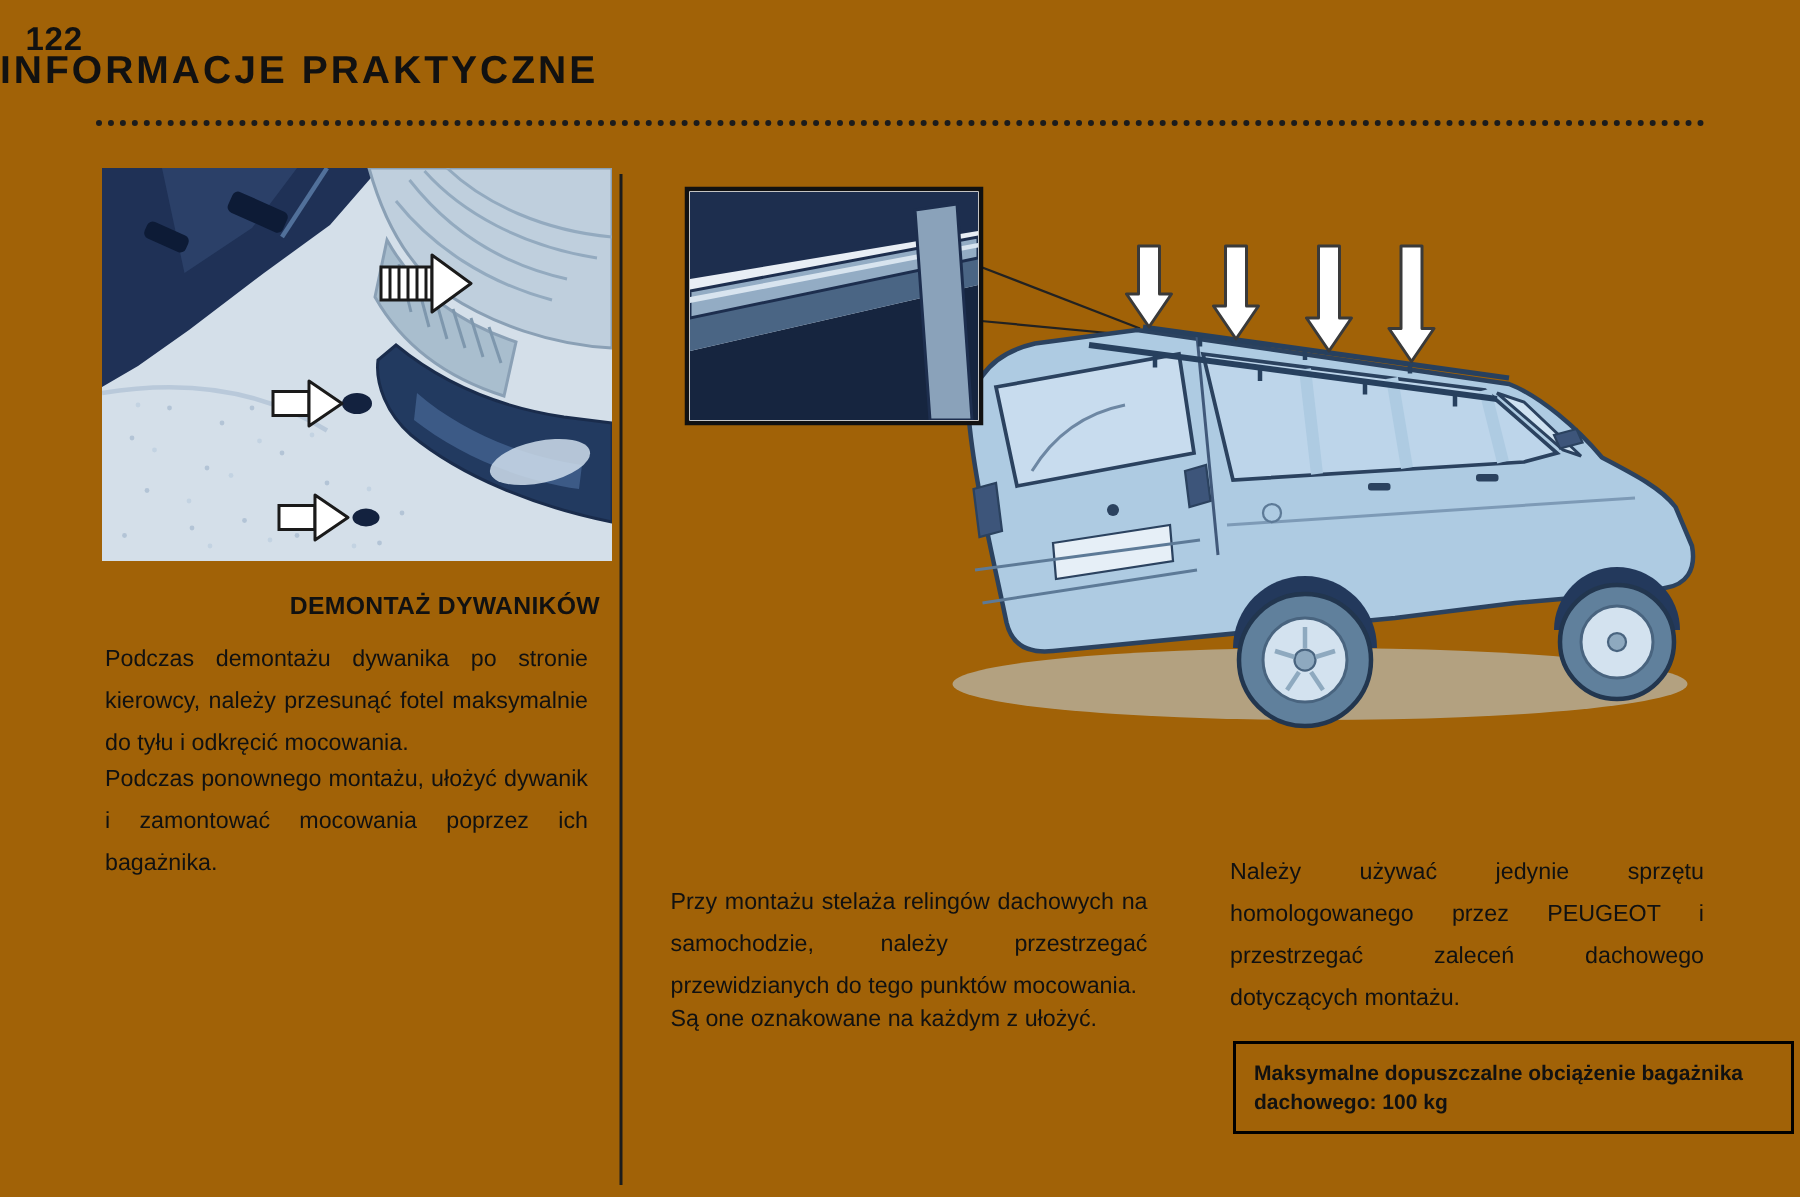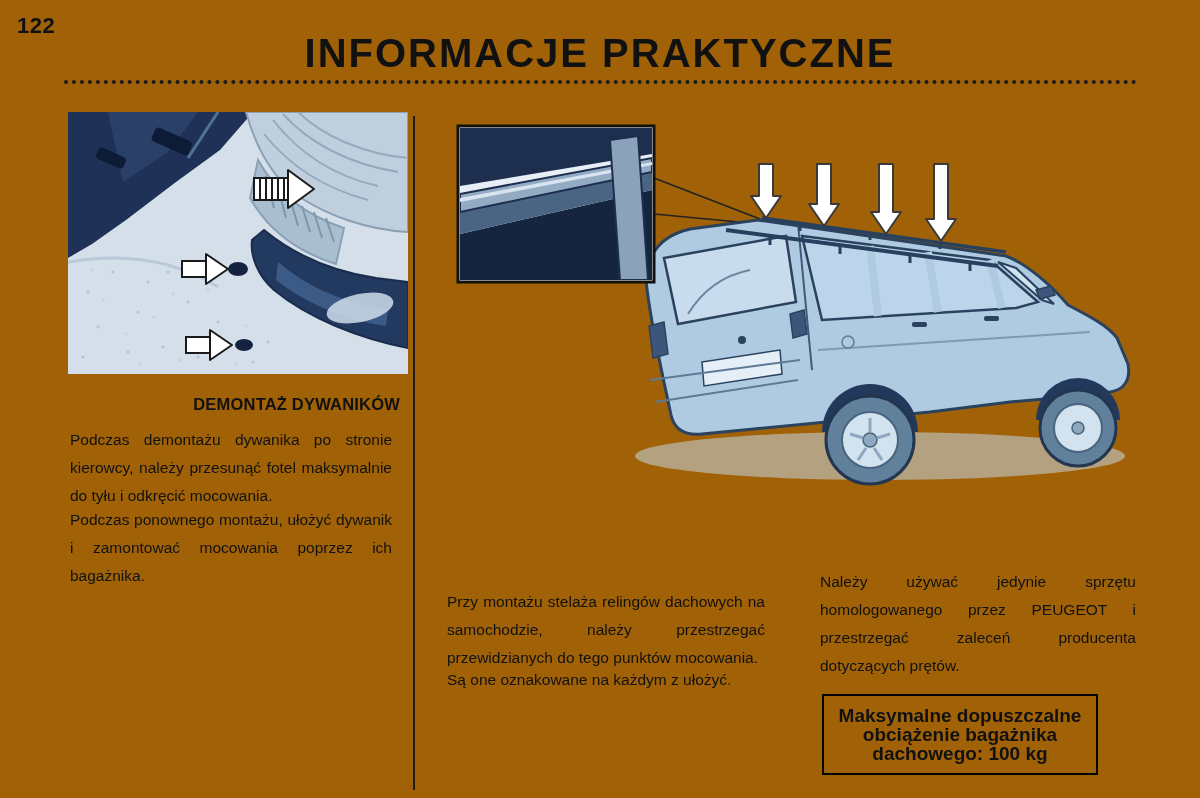--- a/index.html
+++ b/index.html
@@ -1,33 +1,33 @@
 <!DOCTYPE html>
 <html><head>
 <meta charset="utf-8">
 <style>
   html,body{margin:0;padding:0;background:#ffffff;}
   body{width:1200px;height:798px;font-family:"Liberation Sans",sans-serif;color:#111;}
   .page{position:relative;width:1200px;height:798px;background:#a16207;overflow:hidden;}
   .page-number{position:absolute;left:17px;top:13px;font-size:22px;font-weight:700;letter-spacing:.5px;}
-  .title{position:absolute;left:0;right:0;top:31px;margin:0;text-align:center;font-size:40px;font-weight:700;letter-spacing:2px;}
+  .title{position:absolute;left:0;right:0;top:31px;margin:0;text-align:left;font-size:26px;font-weight:700;letter-spacing:2px;}
   .dotted-rule{position:absolute;left:64px;top:80px;width:1073px;height:0;border-top:4px dotted #1c1c1c;}
   .v-divider{position:absolute;left:413px;top:116px;width:2px;height:674px;background:#1c1c1c;}
   .figure-left{position:absolute;left:68px;top:112px;width:340px;height:262px;}
   .figure-right{position:absolute;left:450px;top:118px;width:690px;height:380px;}
   .heading{position:absolute;margin:0;font-size:16.5px;font-weight:700;letter-spacing:.2px;line-height:21px;text-align:right;}
   #heading-mats{left:70px;top:394px;width:330px;}
   #heading-roof{left:447px;top:536px;width:240px;}
   .body-text{position:absolute;margin:0;font-size:15.5px;line-height:28px;text-align:justify;}
   #mats-p1{left:70px;top:426px;width:322px;}
   #mats-p2{left:70px;top:506px;width:322px;}
   #roof-p1{left:447px;top:588px;width:318px;}
   #roof-p2{left:447px;top:666px;width:318px;}
   #approval-p{left:820px;top:568px;width:316px;}
-  .max-load-box{position:absolute;left:822px;top:694px;width:276px;box-sizing:border-box;border:2px solid #000;padding:10px 12px;text-align:center;font-weight:700;font-size:19px;line-height:19px;}
+  .max-load-box{position:absolute;left:822px;top:694px;width:374px;box-sizing:border-box;border:2px solid #000;padding:10px 12px;font-weight:700;font-size:14px;line-height:19px;}
 </style>
 </head>
 <body>
 
 <div class="page">
 
   <div class="page-number">122</div>
   <h1 class="title">INFORMACJE PRAKTYCZNE</h1>
   <div class="dotted-rule"></div>
   <div class="v-divider"></div>
@@ -214,19 +214,19 @@
           <polygon points="0,70 192,34 192,37 0,74" fill="#d8e4ef"></polygon>
           <polygon points="150,12 178,8 188,152 160,152" fill="#8aa2ba" stroke="#1d2e4e" stroke-width="2"></polygon>
         </svg>
       </g>
     </svg>
   </div>
 
   <p class="body-text" id="roof-p1">Przy montażu stelaża relingów dachowych na samochodzie, należy przestrzegać przewidzianych do tego punktów mocowania.</p>
   <p class="body-text" id="roof-p2">Są one oznakowane na każdym z ułożyć.</p>
 
-  <p class="body-text" id="approval-p">Należy używać jedynie sprzętu homologowanego przez PEUGEOT i przestrzegać zaleceń producenta dotyczących prętów.</p>
+  <p class="body-text" id="approval-p">Należy używać jedynie sprzętu homologowanego przez PEUGEOT i przestrzegać zaleceń dachowego dotyczących montażu.</p>
 
   <div class="max-load-box">
     <span>Maksymalne dopuszczalne obciążenie bagażnika dachowego: 100 kg</span>
   </div>
 
 </div>
 
 </body></html>

